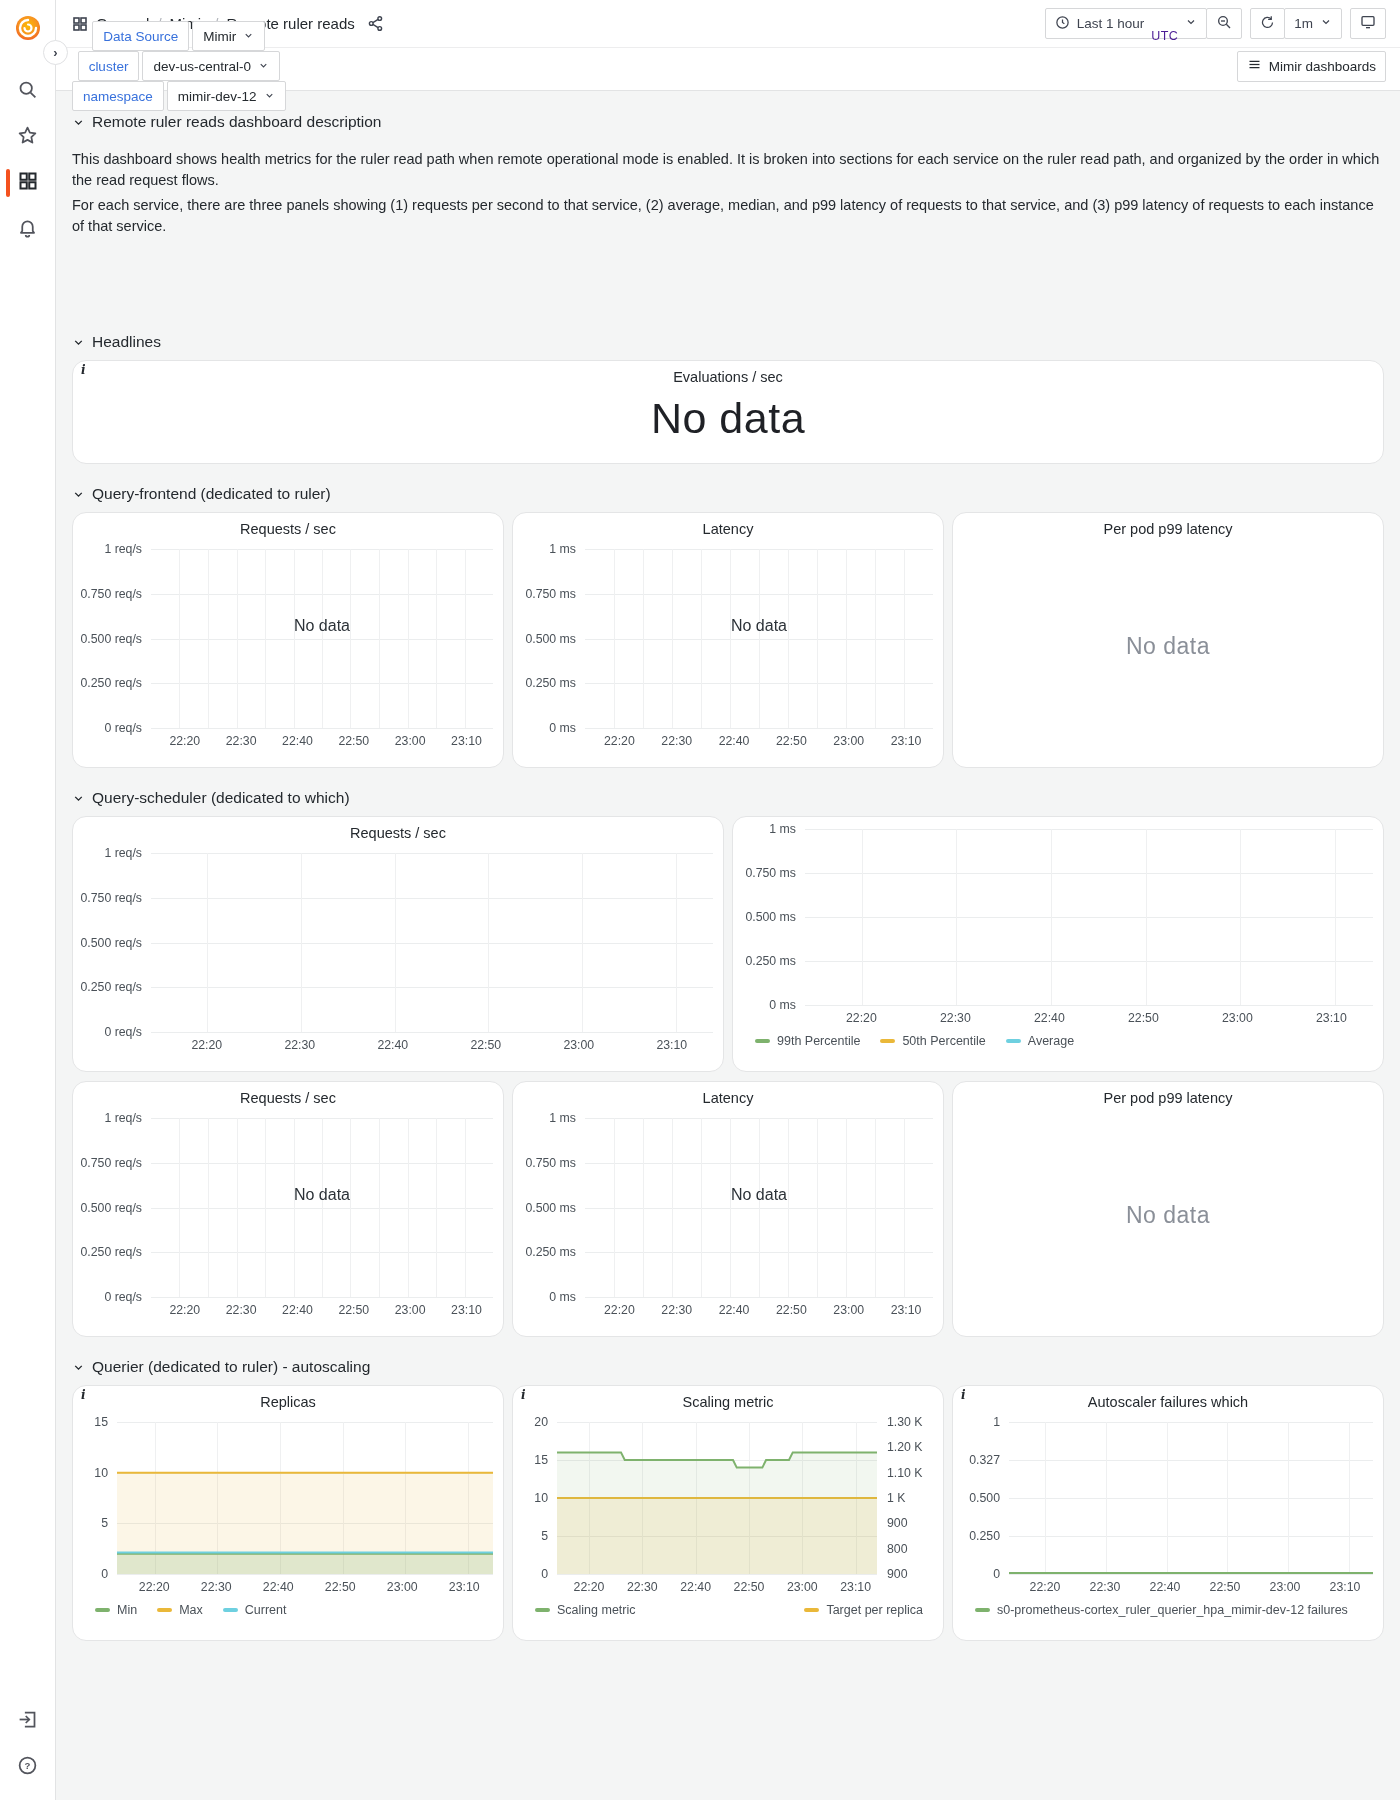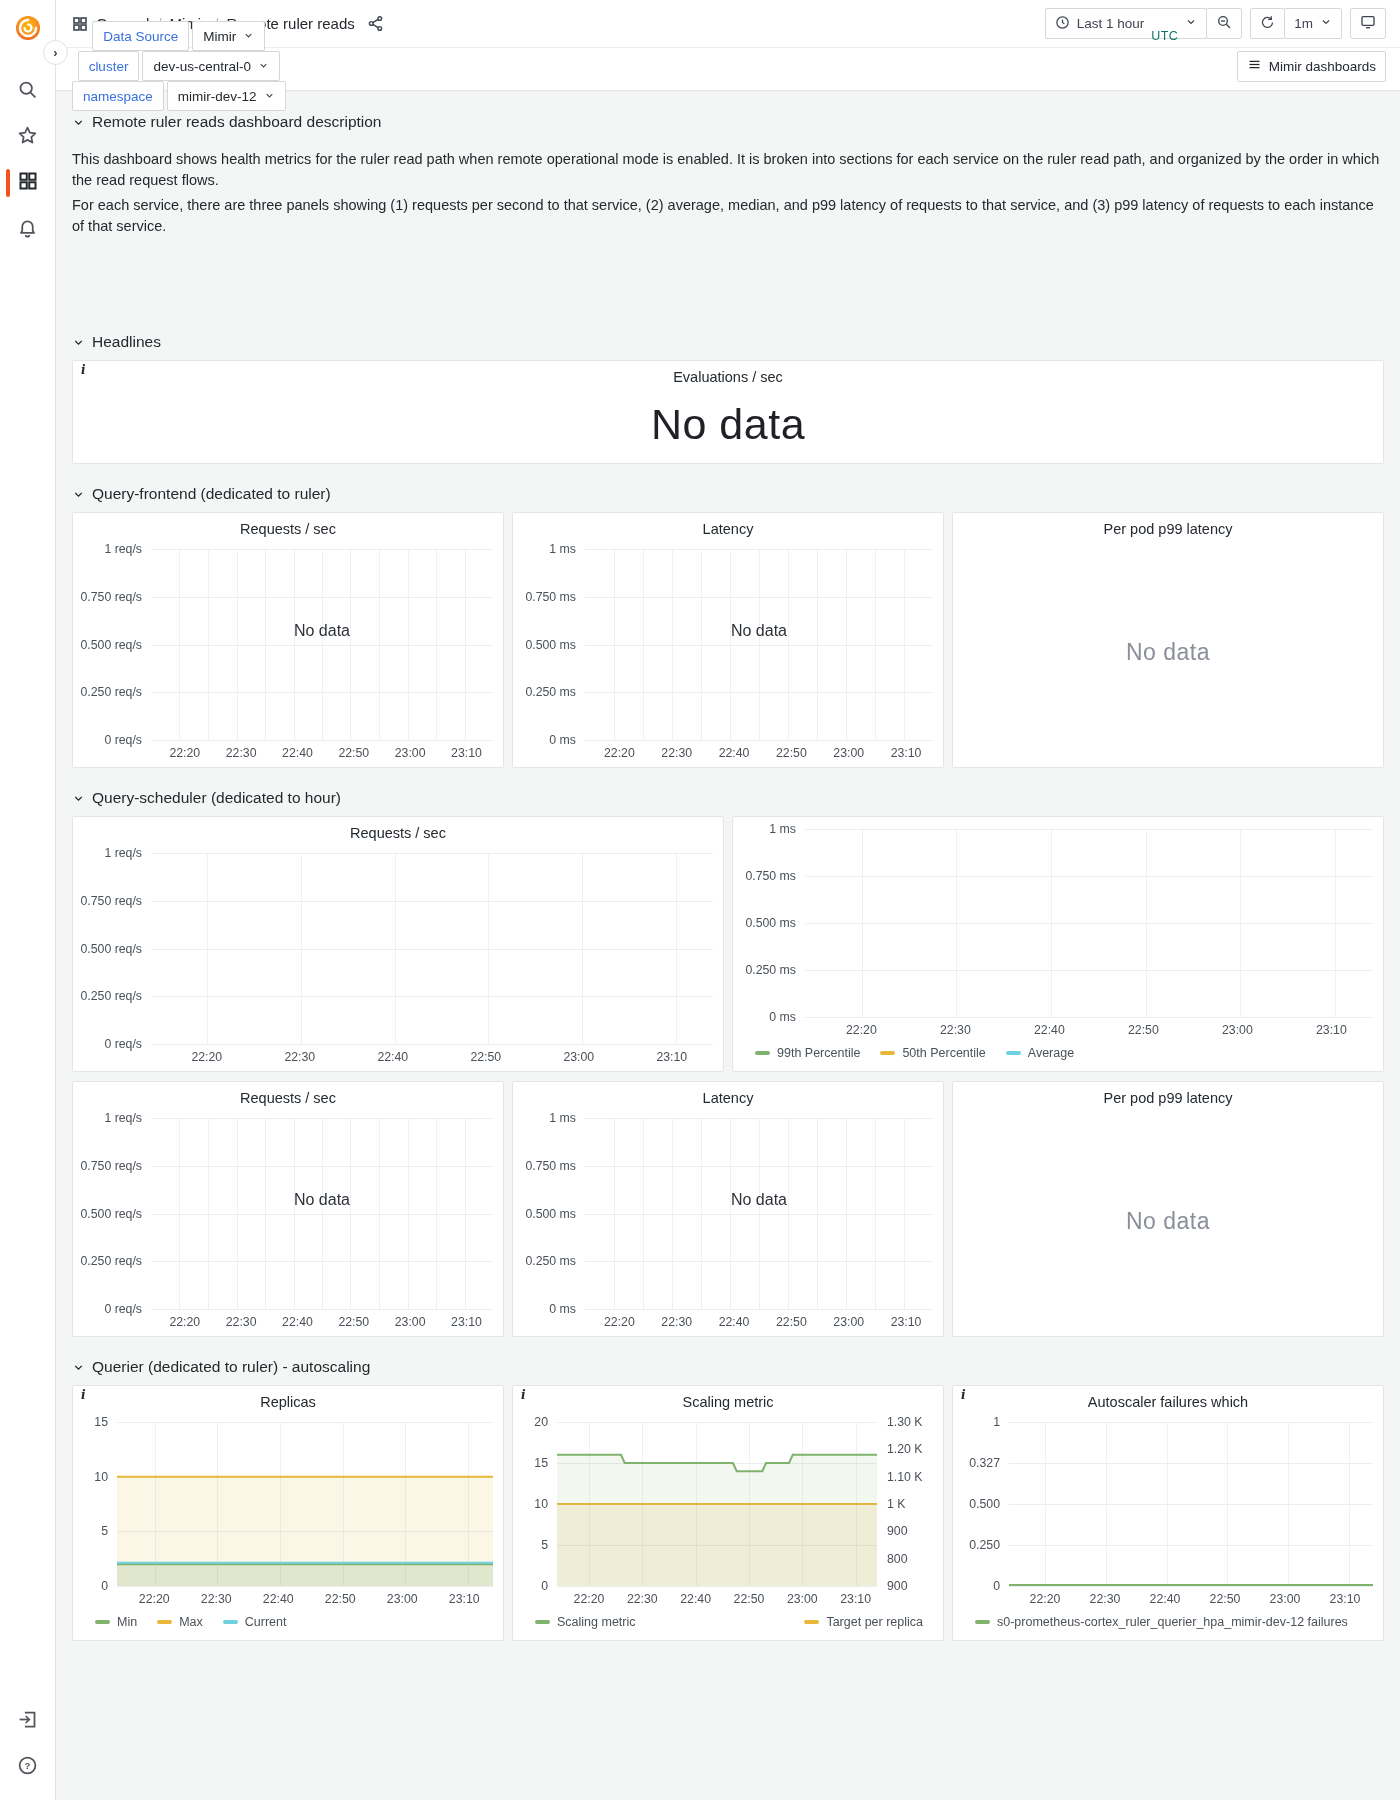--- a/index.html
+++ b/index.html
@@ -28,21 +28,21 @@
   .crumbs { display:flex; align-items:center; gap:8px; font-size:15px; font-weight:500; }
   .crumb { cursor:pointer; }
   .crumb-sep { color:#b2b5bb; font-weight:400; }
   .icon-btn { display:flex; align-items:center; justify-content:center; cursor:pointer; }
   .tp-wrap { display:flex; align-items:center; gap:8px; }
   .box-group { display:flex; }
   .ctl { height:31px; background:#fff; border:1px solid #d6d7d9; border-radius:2px;
     display:flex; align-items:center; gap:7px; padding:0 9px; font-size:13.5px; color:#3f4450;
     cursor:pointer; white-space:nowrap; }
   .box-group .ctl + .ctl { margin-left:-1px; }
-  .utc { color:#0f766e; font-weight:500; letter-spacing:.4px; font-size:12.5px;margin-top:24px; }
+  .utc { color:#4c1d95; font-weight:500; letter-spacing:.4px; font-size:12.5px;margin-top:24px; }
 
   .subbar { height:42px; display:flex; align-items:center; justify-content:space-between; padding:0 14px 6px 16px; }
   .vars { display:flex; align-items:center;flex-direction:column; }
   .var-pair { display:flex; margin-right:16px; }
   .var-label { height:30px; display:flex; align-items:center; padding:0 10px; font-size:13.5px;
     color:#3871dc; background:#fff; border:1px solid #d6d7d9; border-radius:2px; cursor:pointer; }
   .var-value { height:30px; display:flex; align-items:center; gap:7px; padding:0 10px; font-size:13.5px;
     color:#24292e; background:#fff; border:1px solid #d6d7d9; border-radius:2px; margin-left:3px; cursor:pointer; }
 
   
@@ -52,22 +52,22 @@
   .sec-head svg { flex:0 0 auto; }
   .desc-head { margin-top:12px; }
   .desc-text { margin-top:18px; font-size:14.5px; line-height:1.45; color:#24292e; }
   .desc-text p + p { margin-top:4px; }
   .headlines-head { margin-top:96px; }
   .row-head { margin-top:21px; }
   .panel-row { display:grid; gap:8px; margin-top:9px; }
   .cols3 { grid-template-columns:repeat(3, 1fr); }
   .cols2 { grid-template-columns:repeat(2, 1fr); }
 
-  .panel { background:#fff; border:1px solid #e4e5e6; border-radius:2px; position:relative;
-    padding:4px 10px 4px; display:flex; flex-direction:column; }
+  .panel { background:#fff; border:1px solid #e4e5e6; border-radius:14px; position:relative;
+    padding:4px 10px 16px; display:flex; flex-direction:column; }
   .h-stat { height:104px; }
   .h-chart { height:256px; }
   .panel-title { text-align:center; font-size:14.5px; font-weight:500; color:#24292e;
     height:24px; line-height:24px; cursor:pointer; }
   .info-i { position:absolute; top:2px; left:8px; font-family:"DejaVu Serif", serif;
     font-style:italic; font-weight:700; font-size:12px; color:#24292e; cursor:pointer; }
   .info-i::before { content:"i"; }
   .stat-nodata { flex:1; display:flex; align-items:center; justify-content:center;
     font-size:43px; color:#1f2126; letter-spacing:.5px; }
   .center-nodata { flex:1; display:flex; align-items:center; justify-content:center;
@@ -413,21 +413,21 @@
     <div class="panel h-chart">
       <div class="panel-title">Per pod p99 latency</div>
       <div class="center-nodata">No data</div>
     </div>
   </div>
 
   <div class="sec-head row-head">
     <svg width="13" height="13" viewBox="0 0 24 24" fill="none" stroke="#24292e" stroke-width="2.6">
         <polyline points="6,9 12,15 18,9"></polyline>
       </svg>
-    <span>Query-scheduler (dedicated to hour)</span>
+    <span>Query-scheduler (dedicated to which)</span>
   </div>
   <div class="panel-row cols2">
     <div class="panel h-chart">
       <div class="panel-title">Requests / sec</div>
       <div class="chart">
           <div class="c-body">
             <div class="c-yaxis" style="width: 68px;">
               <span class="c-ytick" style="top: 0%;">1 req/s</span>
               <span class="c-ytick" style="top: 25%;">0.750 req/s</span>
               <span class="c-ytick" style="top: 50%;">0.500 req/s</span>

